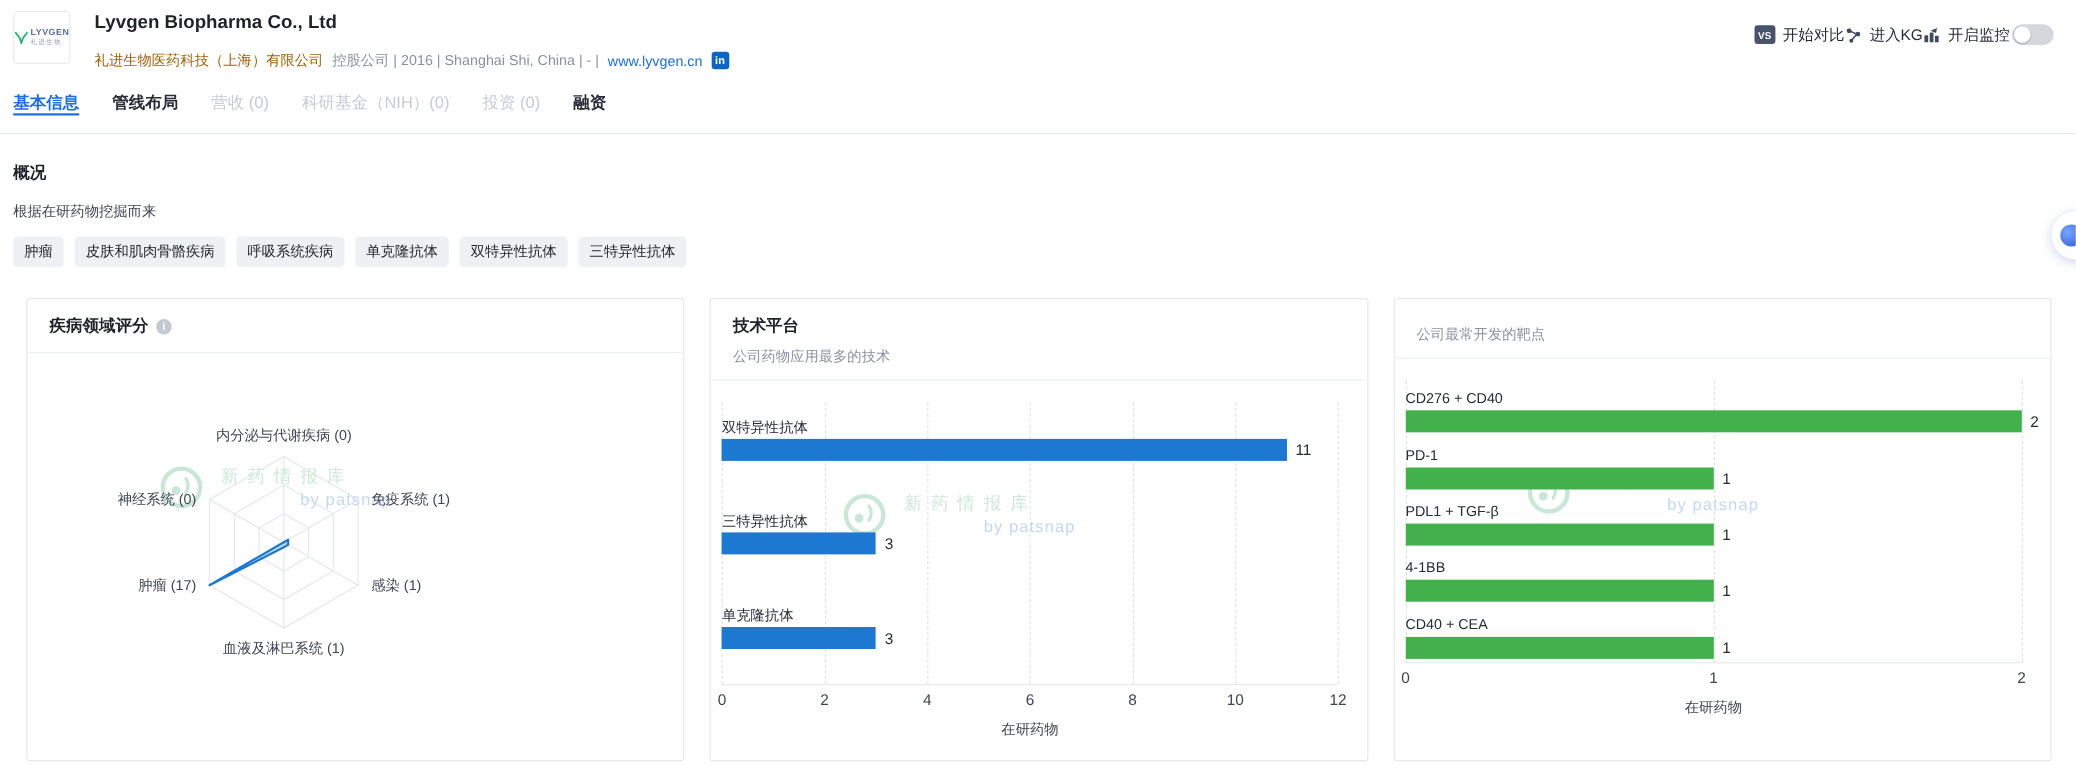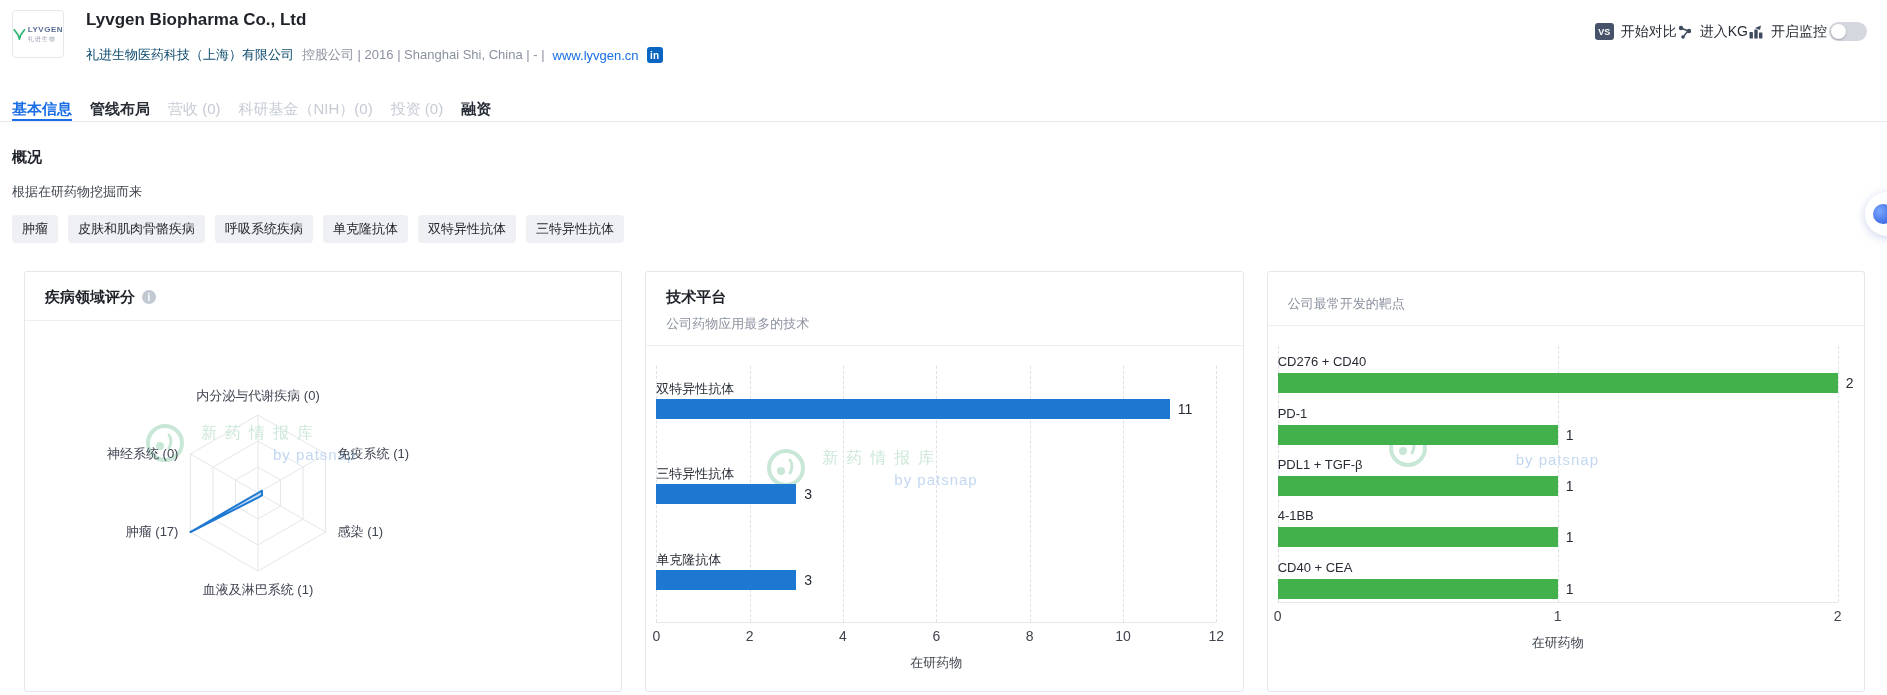--- a/index.html
+++ b/index.html
@@ -7,33 +7,33 @@
 body{position:relative;}
 
 
 .header{position:relative;height:84px;background:#fff;}
 .logo-box{position:absolute;left:12px;top:10px;width:52px;height:48px;border:1px solid #e6e8ec;border-radius:4px;display:flex;align-items:center;justify-content:center;gap:2px;background:#fff;}
 .logo-word{display:flex;flex-direction:column;line-height:1;}
 .logo-name{font-size:8px;font-weight:700;color:#5a6d94;letter-spacing:.5px;}
 .logo-cn{font-size:6px;color:#9aa2b1;letter-spacing:1px;margin-top:2px;}
 .company-title{position:absolute;left:86px;top:10px;font-size:17px;font-weight:700;color:#1f2329;}
 .company-sub{position:absolute;left:86px;top:46px;font-size:13px;display:flex;align-items:center;gap:8px;white-space:nowrap;}
-.company-cn{color:#0c4a6e;}
+.company-cn{color:#a16207;}
 .company-meta{color:#8a919f;}
 .company-link{color:#1a6ee6;cursor:pointer;text-decoration:none;}
 .li-icon{display:inline-flex;width:16px;height:16px;background:#0a66c2;color:#fff;border-radius:3px;font-size:10px;font-weight:700;align-items:center;justify-content:center;cursor:pointer;}
 .header-actions{position:absolute;right:20px;top:22px;display:flex;align-items:center;font-size:14px;color:#272c35;}
 .action{display:flex;align-items:center;gap:7px;cursor:pointer;}
 .vs-badge{display:inline-flex;width:19px;height:17px;background:#47536b;color:#fff;border-radius:3px;font-size:9px;font-weight:700;align-items:center;justify-content:center;}
 .action svg{display:block;}
 .switch{width:38px;height:19px;border-radius:10px;background:#d4d7dd;position:relative;cursor:pointer;margin-left:2px;}
 .switch .knob{position:absolute;left:2px;top:2px;width:15px;height:15px;border-radius:50%;background:#fff;box-shadow:0 1px 2px rgba(0,0,0,.25);}
 
 
-.tabbar{display:flex;gap:18px;padding:0 12px;height:38px;align-items:flex-end;border-bottom:1px solid #e7e9ec;background:#fff;}
+.tabbar{display:flex;gap:30px;padding:0 12px;height:38px;align-items:flex-start;border-bottom:1px solid #e7e9ec;background:#fff;}
 .tab{display:flex;align-items:center;font-size:15px;cursor:pointer;border-bottom:2px solid transparent;white-space:nowrap;}
 .tab.active{color:#1a6ee6;font-weight:700;border-bottom-color:#1a6ee6;}
 .tab.normal{color:#272c35;font-weight:700;}
 .tab.disabled{color:#c6cbd4;font-weight:400;cursor:default;}
 
 
 .overview{padding:26px 12px 0;}
 .ov-title{font-size:15px;font-weight:700;color:#1f2329;}
 .ov-hint{margin-top:16px;font-size:13px;color:#41464f;}
 .tag-list{margin-top:14px;display:flex;gap:10px;}

